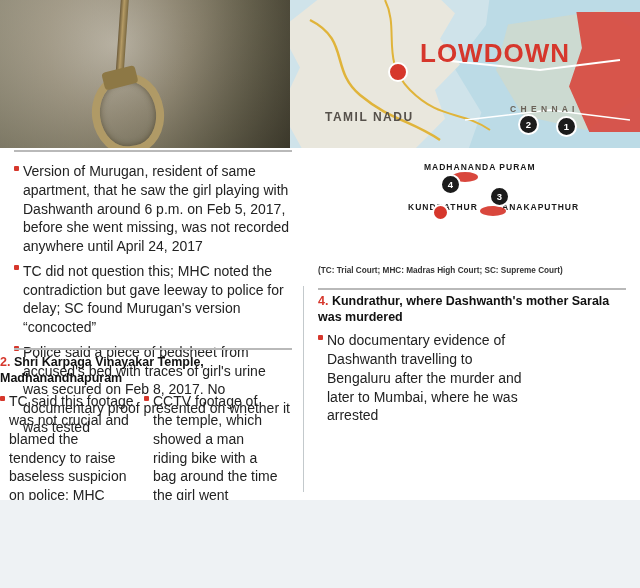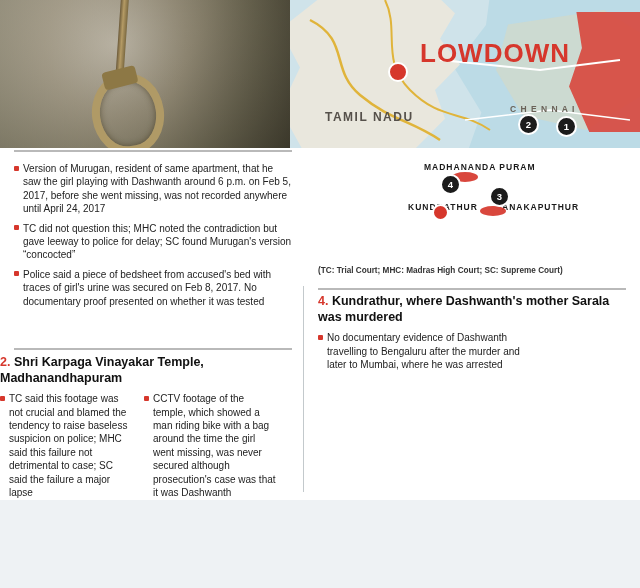--- a/index.html
+++ b/index.html
@@ -91,21 +91,21 @@
   }
   .blot{position:absolute;width:26px;height:10px;border-radius:50%;background:#d6372c;opacity:.92;}
   .dotred{position:absolute;width:13px;height:13px;border-radius:50%;background:#d6372c;border:2px solid #fff;}
 
   
   .divider{position:absolute;background:#cfcfcf;}
   .sec-title{font-size:12.5px;font-weight:bold;color:#111;line-height:1.25;}
   .sec-num{color:#d6372c;}
   .bullets li{
     list-style:none;position:relative;
-    font-size:10px;line-height:1.34;color:#222;margin-bottom:6px;padding-left:9px;
+    font-size:14px;line-height:1.34;color:#222;margin-bottom:6px;padding-left:9px;
   }
   .bullets li:before{
     content:"";position:absolute;left:0;top:3.5px;width:5px;height:5px;background:#d6372c;border-radius:1px;
   }
   ul.bullets{margin:0;padding:0;}
 
   #sec1{position:absolute;left:14px;top:156px;width:278px;}
   #sec1 ul{margin-top:6px;}
   #sec2{position:absolute;left:0;top:355px;width:278px;}
   #sec2 .cols{display:flex;gap:10px;margin-top:6px;}

